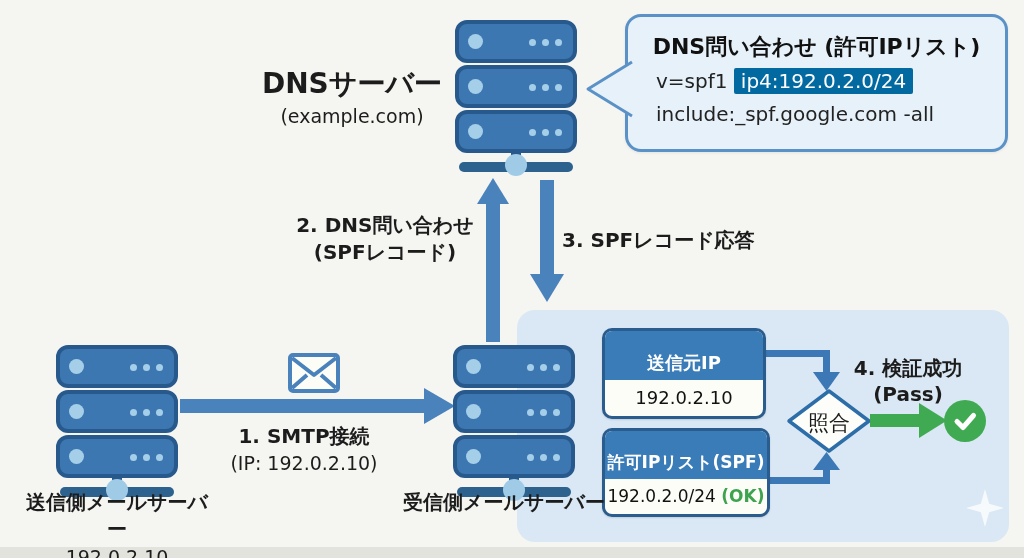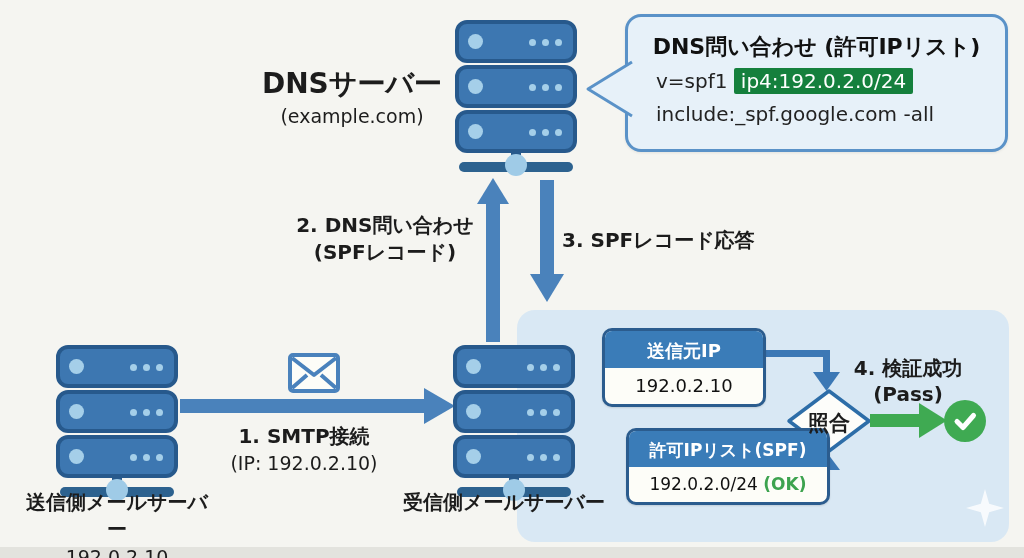--- a/index.html
+++ b/index.html
@@ -47,39 +47,39 @@
   .receiver-label { left:403px; top:489px; font-size:20px; font-weight:bold; }
 
   
   .callout {
     position:absolute; left:625px; top:14px; width:383px; height:138px; z-index:4;
     box-sizing:border-box; background:#e7f1f9; border:3px solid #5a92c8; border-radius:16px;
     box-shadow:0 1px 3px rgba(0,0,0,0.08);
   }
   .callout .title { text-align:center; font-size:22px; font-weight:bold; color:#111; margin-top:15px; }
   .callout .line { font-size:20px; color:#222; margin:6px 0 0 28px; line-height:27px; }
-  .callout .hl { background:#15803d; color:#ffffff; padding:1px 7px; border-radius:2px; }
+  .callout .hl { background:#0369a1; color:#ffffff; padding:1px 7px; border-radius:2px; }
 
   
   .panel {
     position:absolute; left:517px; top:310px; width:492px; height:232px; z-index:1;
     background:#d9e8f4; border-radius:18px;
   }
   .card {
     position:absolute; z-index:6; box-sizing:border-box;
     border:3px solid #2b5c8e; border-radius:10px; overflow:hidden;
     background:#fdfdf8; box-shadow:0 1px 2px rgba(0,0,0,0.12);
   }
-  .card .hdr { background:#3a7cb8; color:#fff; font-size:18px; font-weight:bold; text-align:center; padding:8px 0 5px; }
+  .card .hdr { background:#3a7cb8; color:#fff; font-size:18px; font-weight:bold; text-align:center; padding:20px 0 5px; }
   .card .val { color:#111; font-size:18px; text-align:center; padding:7px 0 8px; }
   .card1 { left:602px; top:328px; width:164px; }
-  .card2 { left:602px; top:428px; width:204px;margin-left:24px; }
+  .card2 { left:602px; top:428px; width:168px; }
   .ok { color:#3da34f; font-weight:bold; }
 
-  .diamond-label { left:799px; top:409px; width:60px; text-align:center; font-size:21px; font-weight:bold; z-index:7; }
+  .diamond-label { left:799px; top:409px; width:60px; text-align:center; font-size:21px; font-weight:normal; z-index:7; }
 
   .check-circle {
     position:absolute; left:944px; top:400px; width:42px; height:42px; z-index:7;
     background:#3faa52; border-radius:50%; display:flex; align-items:center; justify-content:center;
   }
   .sparkle {
     position:absolute; left:966px; top:489px; width:38px; height:38px; z-index:2;
     background:rgba(255,255,255,0.78);
     clip-path:polygon(50% 0%, 61% 39%, 100% 50%, 61% 61%, 50% 100%, 39% 61%, 0% 50%, 39% 39%);
   }

